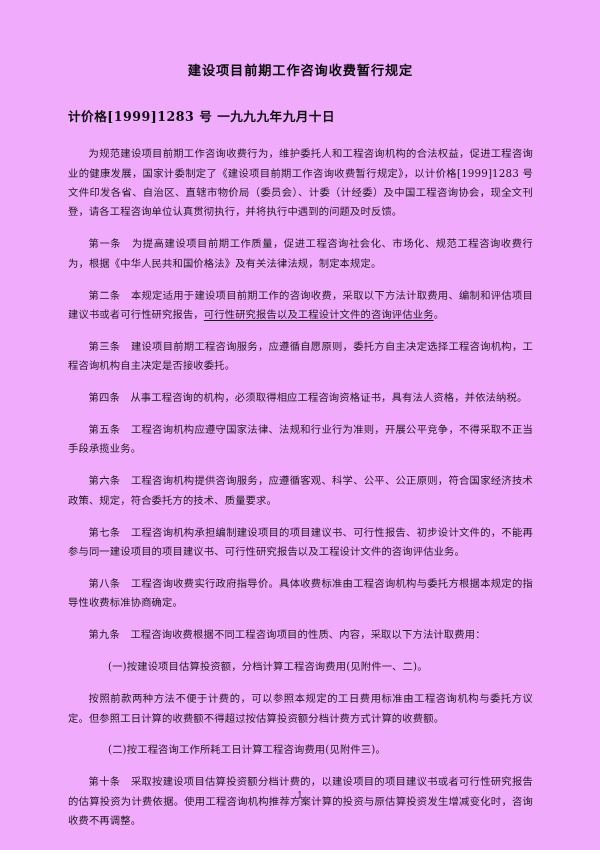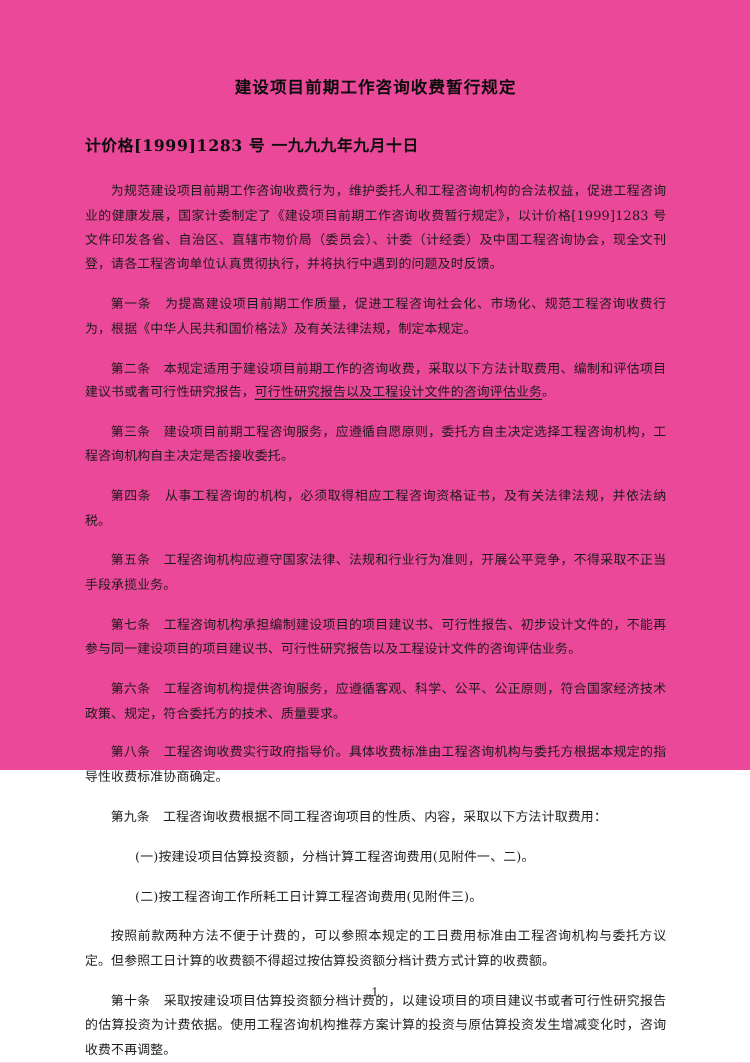--- a/index.html
+++ b/index.html
@@ -16,24 +16,24 @@
     font-family: "DejaVu Serif", "Liberation Serif", serif;
     color: #161616;
     -webkit-font-smoothing: antialiased;
   }
 
   .page {
     position: absolute;
     left: 0;
     top: 0;
     width: 600px;
-    height: 616px;
+    height: 850px;
     box-sizing: border-box;
     padding: 0;
-    background: #ec4899;
+    background: #f0abfc;
   }
 
   .doc-body {
     position: absolute;
     left: 68px;
     top: 0;
     width: 465px;
   }
 
   
@@ -106,36 +106,36 @@
     <h2 class="doc-subtitle">计价格[1999]1283 号  一九九九年九月十日</h2>
 
     <p class="para indent gap-intro">为规范建设项目前期工作咨询收费行为，维护委托人和工程咨询机构的合法权益，促进工程咨询业的健康发展，国家计委制定了《建设项目前期工作咨询收费暂行规定》，以计价格[1999]1283 号文件印发各省、自治区、直辖市物价局（委员会）、计委（计经委）及中国工程咨询协会，现全文刊登，请各工程咨询单位认真贯彻执行，并将执行中遇到的问题及时反馈。</p>
 
     <p class="para indent gap-article">第一条　为提高建设项目前期工作质量，促进工程咨询社会化、市场化、规范工程咨询收费行为，根据《中华人民共和国价格法》及有关法律法规，制定本规定。</p>
 
     <p class="para indent gap-article"><span>第二条　本规定适用于建设项目前期工作的咨询收费，采取以下方法计取费用、编制和评估项目建议书或者可行性研究报告，</span><span class="u">可行性研究报告以及工程设计文件的咨询评估业务</span><span>。</span></p>
 
     <p class="para indent gap-article">第三条　建设项目前期工程咨询服务，应遵循自愿原则，委托方自主决定选择工程咨询机构，工程咨询机构自主决定是否接收委托。</p>
 
-    <p class="para indent gap-article">第四条　从事工程咨询的机构，必须取得相应工程咨询资格证书，及有关法律法规，并依法纳税。</p>
+    <p class="para indent gap-article">第四条　从事工程咨询的机构，必须取得相应工程咨询资格证书，具有法人资格，并依法纳税。</p>
 
     <p class="para indent gap-article">第五条　工程咨询机构应遵守国家法律、法规和行业行为准则，开展公平竞争，不得采取不正当手段承揽业务。</p>
 
+    <p class="para indent gap-article">第六条　工程咨询机构提供咨询服务，应遵循客观、科学、公平、公正原则，符合国家经济技术政策、规定，符合委托方的技术、质量要求。</p>
+
     <p class="para indent gap-article">第七条　工程咨询机构承担编制建设项目的项目建议书、可行性报告、初步设计文件的，不能再参与同一建设项目的项目建议书、可行性研究报告以及工程设计文件的咨询评估业务。</p>
-
-    <p class="para indent gap-article">第六条　工程咨询机构提供咨询服务，应遵循客观、科学、公平、公正原则，符合国家经济技术政策、规定，符合委托方的技术、质量要求。</p>
 
     <p class="para indent gap-article">第八条　工程咨询收费实行政府指导价。具体收费标准由工程咨询机构与委托方根据本规定的指导性收费标准协商确定。</p>
 
     <p class="para indent gap-article">第九条　工程咨询收费根据不同工程咨询项目的性质、内容，采取以下方法计取费用：</p>
 
     <p class="para flush gap-sub">(一)按建设项目估算投资额，分档计算工程咨询费用(见附件一、二)。</p>
 
+    <p class="para indent gap-article">按照前款两种方法不便于计费的，可以参照本规定的工日费用标准由工程咨询机构与委托方议定。但参照工日计算的收费额不得超过按估算投资额分档计费方式计算的收费额。</p>
+
     <p class="para flush gap-sub">(二)按工程咨询工作所耗工日计算工程咨询费用(见附件三)。</p>
-
-    <p class="para indent gap-article">按照前款两种方法不便于计费的，可以参照本规定的工日费用标准由工程咨询机构与委托方议定。但参照工日计算的收费额不得超过按估算投资额分档计费方式计算的收费额。</p>
 
     <p class="para indent gap-article">第十条　采取按建设项目估算投资额分档计费的，以建设项目的项目建议书或者可行性研究报告的估算投资为计费依据。使用工程咨询机构推荐方案计算的投资与原估算投资发生增减变化时，咨询收费不再调整。</p>
 
   </div>
 
   <div class="page-number">1</div>
 </div>
 
 </body></html>

